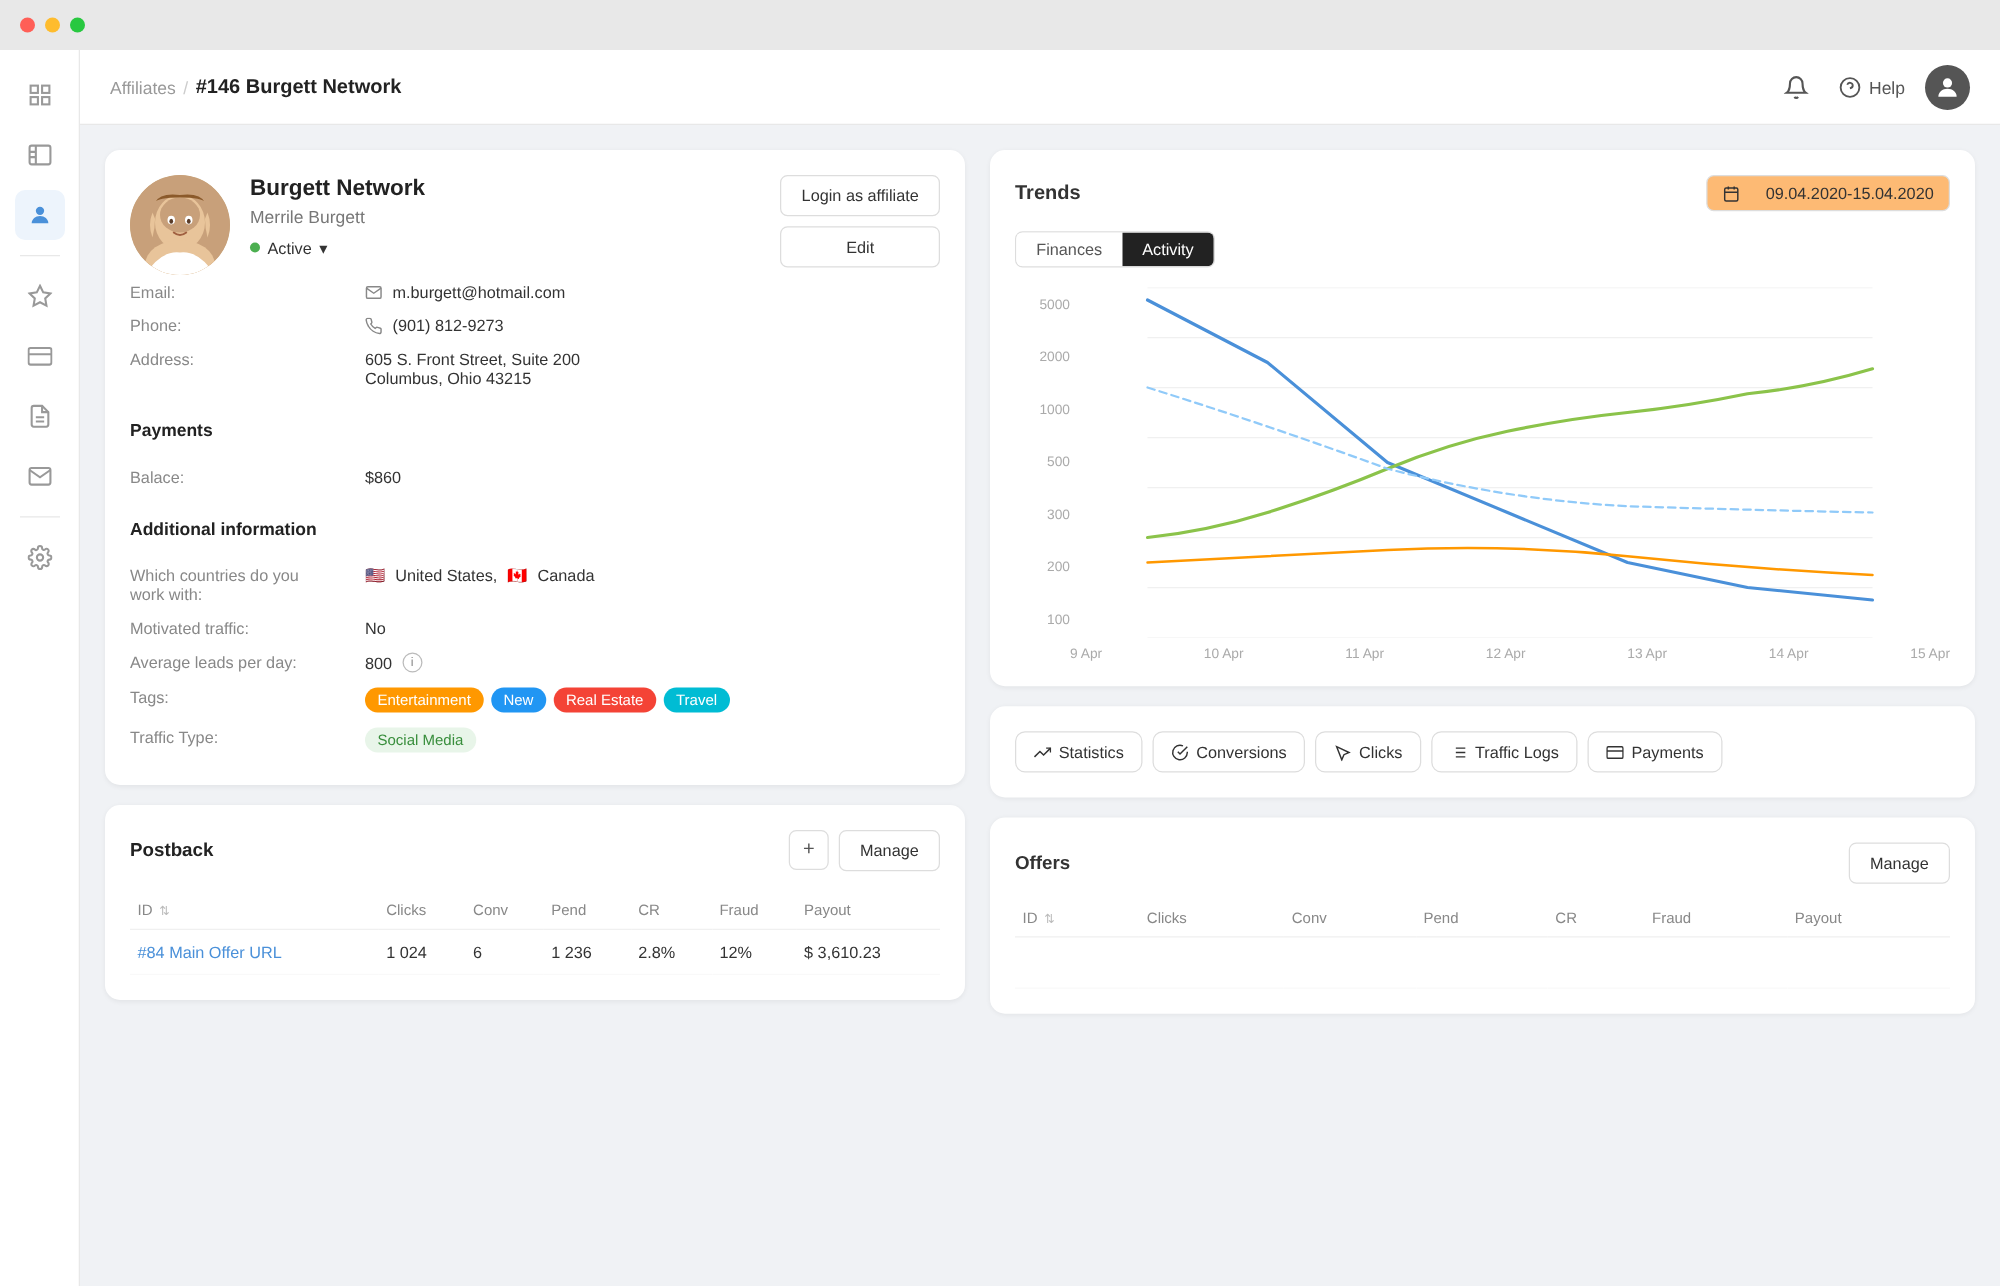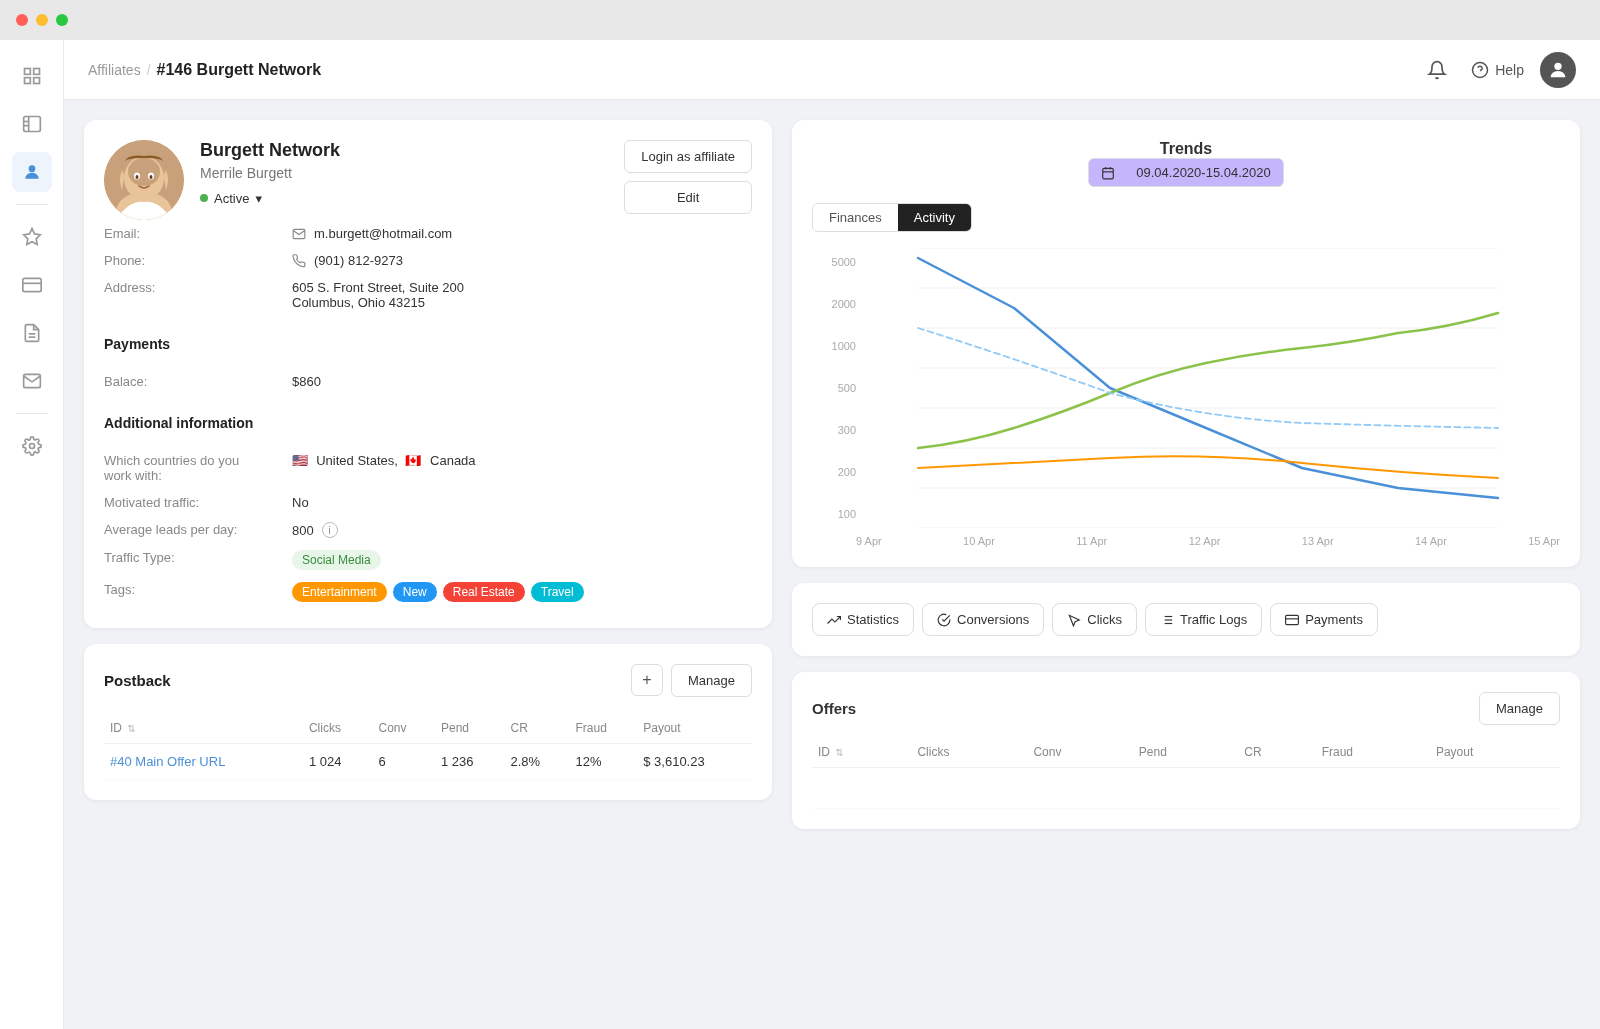--- a/index.html
+++ b/index.html
@@ -79,23 +79,23 @@
     table { width: 100%; border-collapse: collapse; }
     th { text-align: left; color: #888; font-size: 12px; font-weight: 500; padding: 8px 6px; border-bottom: 1px solid #f0f0f0; }
     td { padding: 10px 6px; font-size: 13px; color: #333; border-bottom: 1px solid #f9f9f9; }
     .td-link { color: #4a90d9; font-weight: 500; cursor: pointer; text-decoration: none; }
     .sort-icon { font-size: 10px; color: #bbb; margin-left: 2px; }
 
     
     .right-panel { flex: 1; display: flex; flex-direction: column; gap: 16px; }
 
     
-    .trends-header { display: flex; align-items: center; justify-content: space-between; margin-bottom: 16px; flex-direction: column; }
+    .trends-header { display: flex; align-items: center; justify-content: space-between; margin-bottom: 16px; }
     .trends-title { font-size: 16px; font-weight: 700; }
-    .date-range-btn { display: flex; align-items: center; gap: 21px; border: 1px solid #ddd; border-radius: 6px; padding: 6px 12px; background: #c4b5fd; cursor: pointer; font-size: 13px; color: #333; }
+    .date-range-btn { display: flex; align-items: center; gap: 21px; border: 1px solid #ddd; border-radius: 6px; padding: 6px 12px; background: #fdba74; cursor: pointer; font-size: 13px; color: #333; }
     .tab-group { display: flex; border: 1px solid #ddd; border-radius: 6px; overflow: hidden; }
     .tab-btn { padding: 6px 16px; font-size: 13px; cursor: pointer; border: none; background: #fff; color: #555; }
     .tab-btn.active { background: #222; color: #fff; }
     .y-labels { position: absolute; left: 0; top: 0; height: 100%; display: flex; flex-direction: column; justify-content: space-between; padding: 8px 0; }
     .y-label { font-size: 11px; color: #aaa; text-align: right; width: 44px; }
     .x-labels { display: flex; justify-content: space-between; padding: 0 44px; margin-top: 4px; }
     .x-label { font-size: 11px; color: #aaa; }
 
     
     .quick-links-title { font-size: 15px; font-weight: 700; margin-bottom: 12px; }
@@ -297,32 +297,32 @@
             <span class="info-value">No</span>
           </div>
           <div class="info-row">
             <span class="info-label">Average leads per day:</span>
             <span class="info-value">
               <span>800</span>
               <span style="display:inline-flex;align-items:center;justify-content:center;width:16px;height:16px;border-radius:50%;border:1px solid #bbb;font-size:10px;color:#888;">i</span>
             </span>
           </div>
           <div class="info-row">
-            <span class="info-label">Traffic Type:</span>
-            <span class="info-value">
-              <span class="tag tag-green">Social Media</span>
-            </span>
-          </div>
-          <div class="info-row">
             <span class="info-label">Tags:</span>
             <span class="info-value" style="flex-wrap:wrap;gap:6px;">
               <span class="tag tag-orange">Entertainment</span>
               <span class="tag tag-blue">New</span>
               <span class="tag tag-red">Real Estate</span>
               <span class="tag tag-teal">Travel</span>
+            </span>
+          </div>
+          <div class="info-row">
+            <span class="info-label">Traffic Type:</span>
+            <span class="info-value">
+              <span class="tag tag-green">Social Media</span>
             </span>
           </div>
         </div>
 
         <div class="card">
           <div class="postback-header">
             <span class="postback-title">Postback</span>
             <div class="postback-actions">
               <button class="icon-btn">+</button>
               <button class="btn btn-outline">Manage</button>
@@ -336,21 +336,21 @@
                 <th>Conv</th>
                 <th>Pend</th>
                 <th>CR</th>
                 <th>Fraud</th>
                 <th>Payout</th>
               </tr>
             </thead>
             <tbody>
               <tr class="table-row">
                 <td>
-                  <a class="td-link">#40 Main Offer URL</a>
+                  <a class="td-link">#84 Main Offer URL</a>
                 </td>
                 <td>1 024</td>
                 <td>6</td>
                 <td>1 236</td>
                 <td>2.8%</td>
                 <td>12%</td>
                 <td>$ 3,610.23</td>
               </tr>
             </tbody>
           </table>

